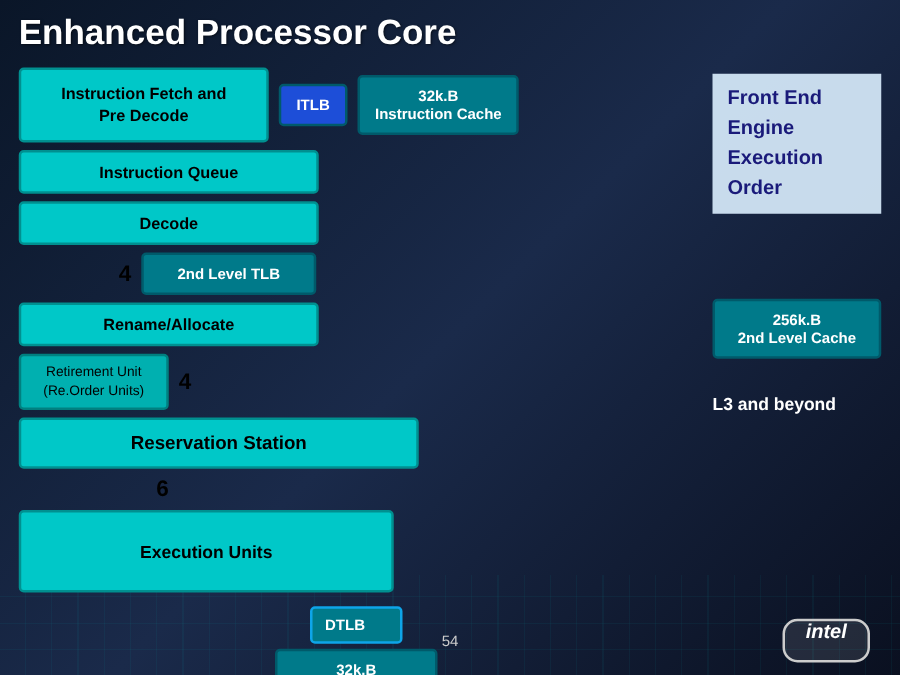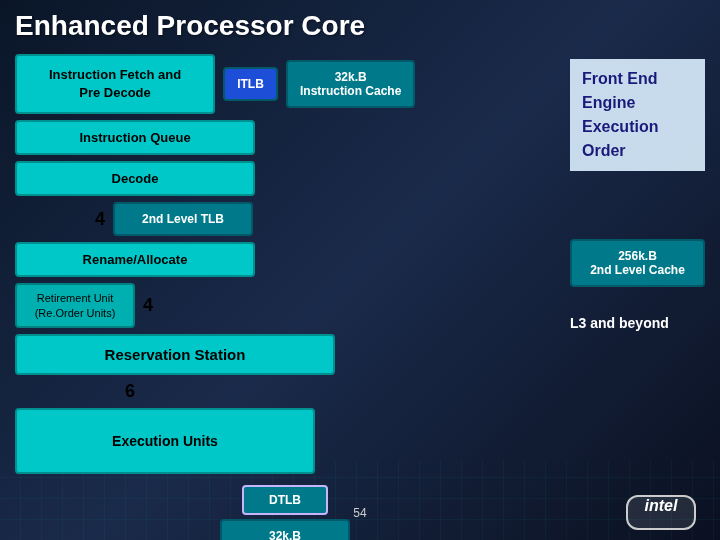--- a/index.html
+++ b/index.html
@@ -182,28 +182,27 @@
       color: #000;
       font-weight: bold;
       font-size: 14px;
       text-align: center;
       padding: 23px 15px;
       width: 300px;
     }
 
     .dtlb-box {
       background: #007a8a;
-      border: 2px solid #c4b5fd;
-      border-radius: 4px;
-      color: #fff;
-      font-weight: bold;
-      font-size: 12px;
-      text-align: center;
+      border: 2px solid #0ea5e9;
+      border-radius: 4px;
+      color: #fff;
+      font-weight: bold;
+      font-size: 12px;
       padding: 6px 10px;
-      width: 86px;
+      width: 74px;
       margin: 0 auto;
     }
 
     .data-cache-box {
       background: #007a8a;
       border: 2px solid #005a6a;
       border-radius: 4px;
       color: #fff;
       font-weight: bold;
       font-size: 12px;

